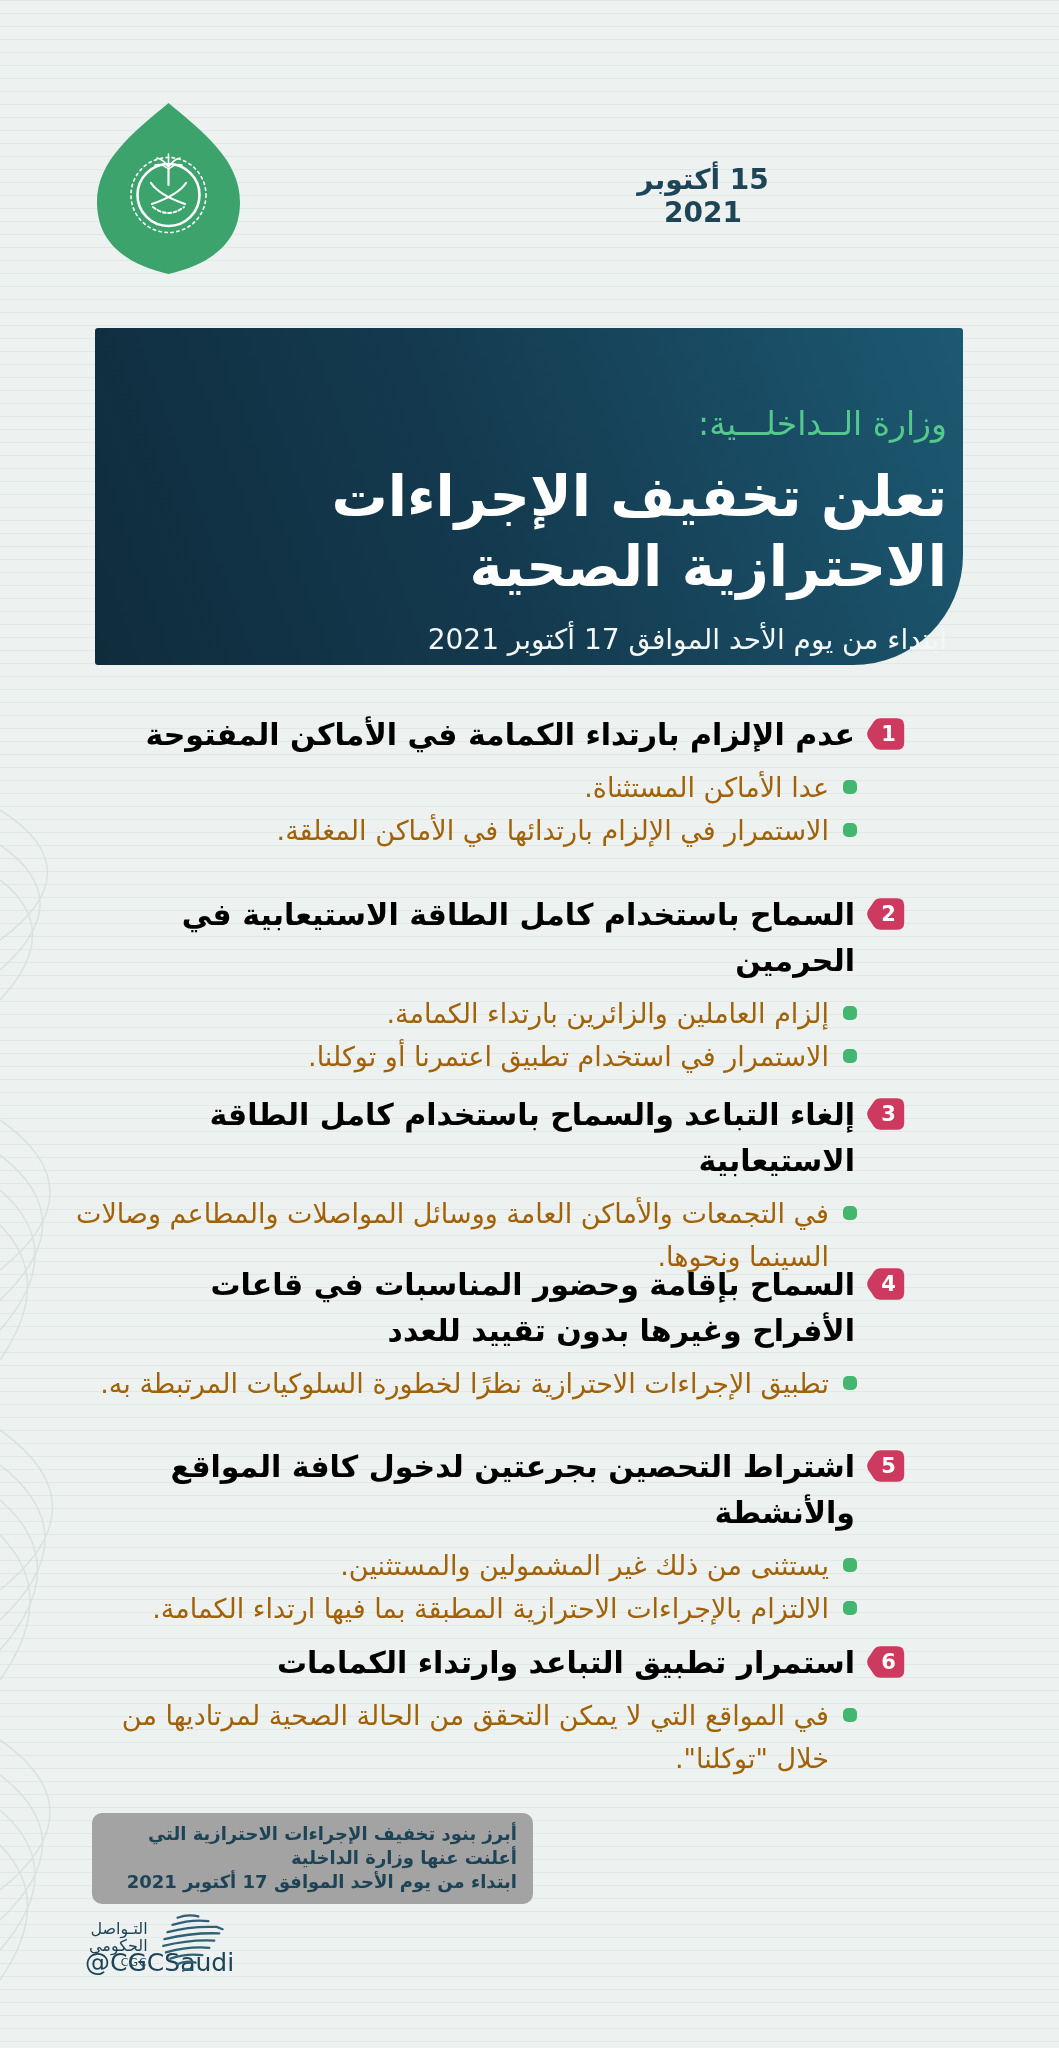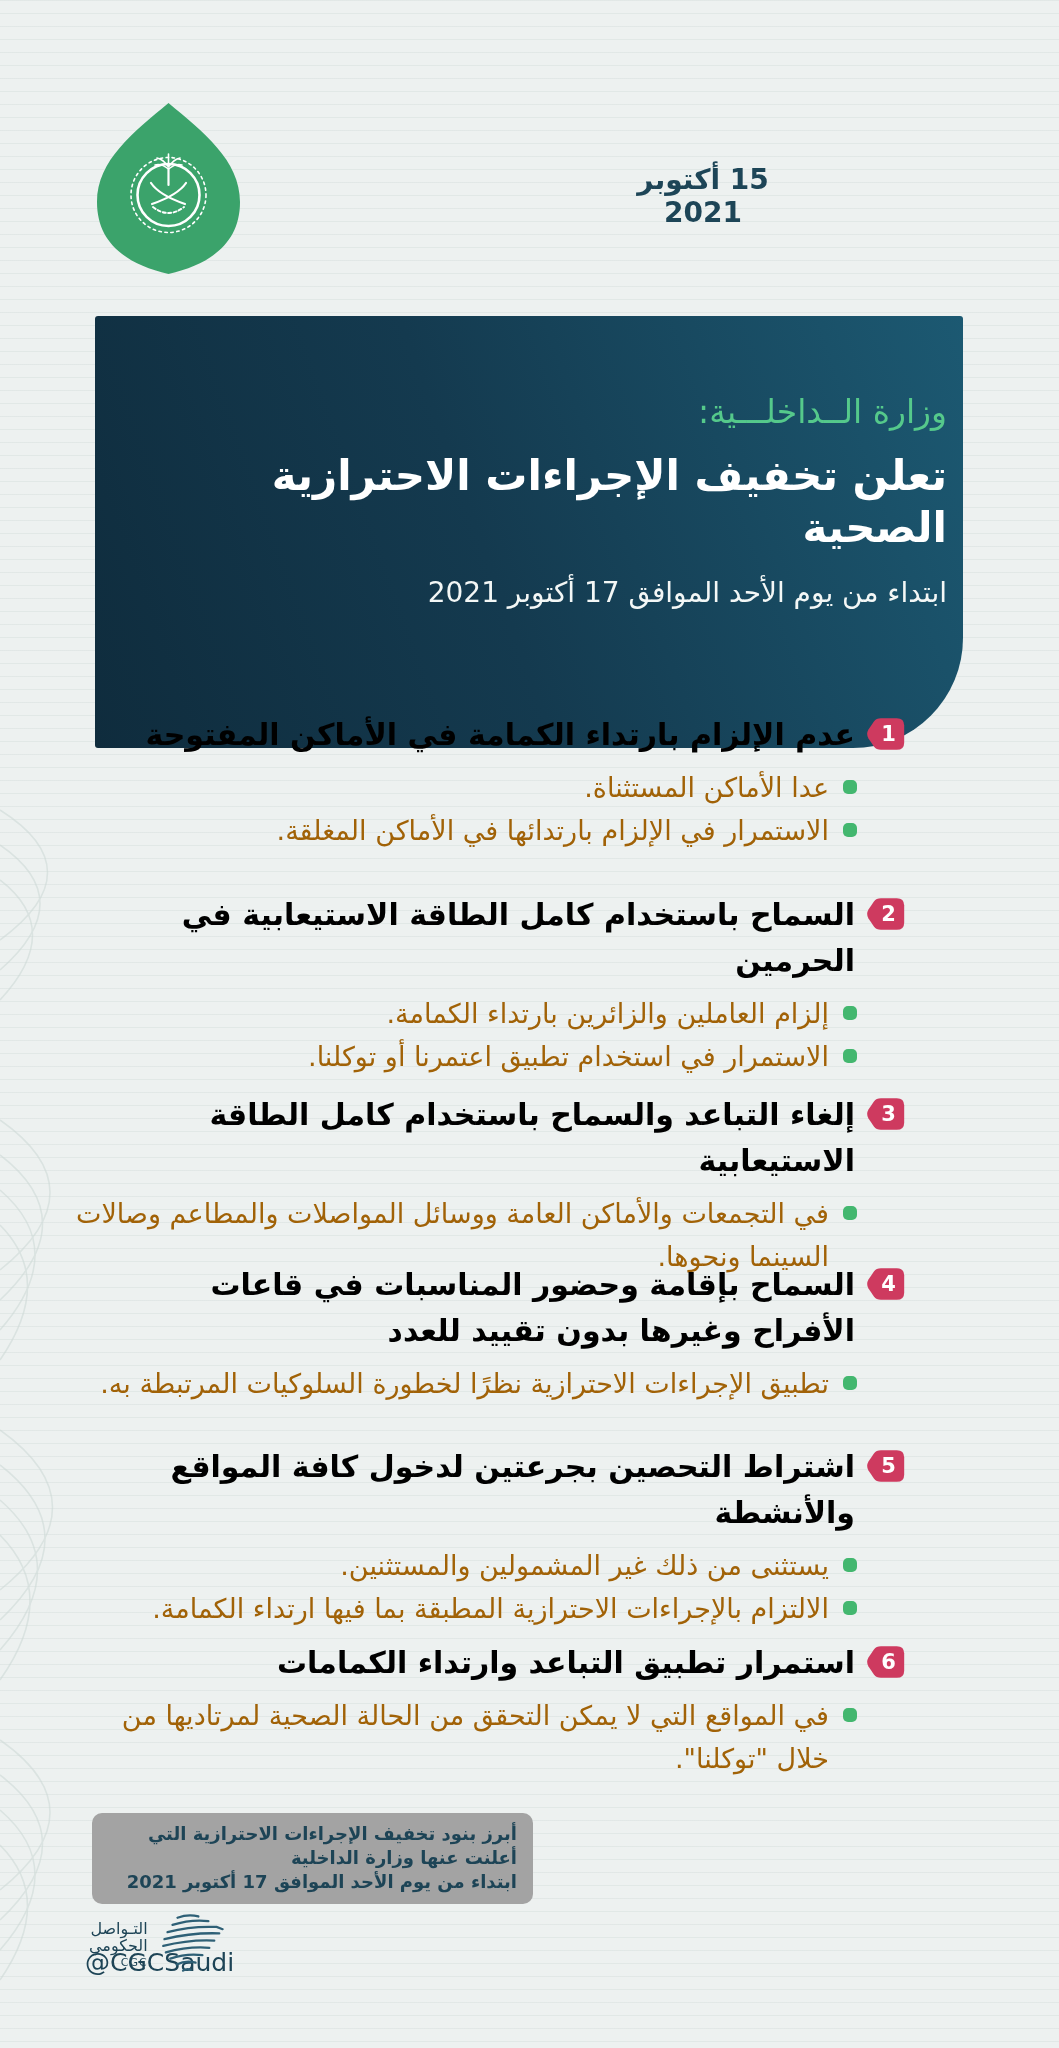--- a/index.html
+++ b/index.html
@@ -25,27 +25,27 @@
     position:absolute;top:163px;right:276px;width:160px;
     color:#1d4557;font-size:28px;font-weight:bold;text-align:center;direction:rtl;
   }
 
   
   .leaf{position:absolute;top:103px;left:97px;width:143px;height:171px;}
   .leaf svg{display:block;width:100%;height:100%;}
 
   
   .header-card{
-    position:absolute;top:316px;right:96px;width:868px;height:432px;
+    position:absolute;top:328px;right:96px;width:868px;height:337px;
     background:linear-gradient(250deg,#1c5972 0%,#143a4f 55%,#0f2c3d 100%);
     border-radius:3px 3px 110px 3px;
     padding:76px 16px 0 40px;text-align:right;
   }
   .ministry{color:#55c98b;font-size:33px;line-height:1.2;margin:0 0 18px 0;font-weight:normal;}
-  .header-title{color:#ffffff;font-size:42px;font-weight:bold;line-height:1.25;margin:0 0 20px 0;}
+  .header-title{color:#ffffff;font-size:56px;font-weight:bold;line-height:1.25;margin:0 0 20px 0;}
   .header-sub{color:#f3f7f6;font-size:28px;line-height:1.3;margin:0;}
 
   
   .item{position:absolute;right:152px;width:880px;}
   .item-head{display:flex;align-items:flex-start;gap:11px;}
   .badge{position:relative;flex:none;width:41px;height:38px;margin-top:3px;}
   .badge svg{display:block;width:100%;height:100%;}
   .badge .num{
     position:absolute;top:50%;left:55%;transform:translate(-50%,-52%);
     color:#ffffff;font-size:21px;font-weight:bold;direction:ltr;

